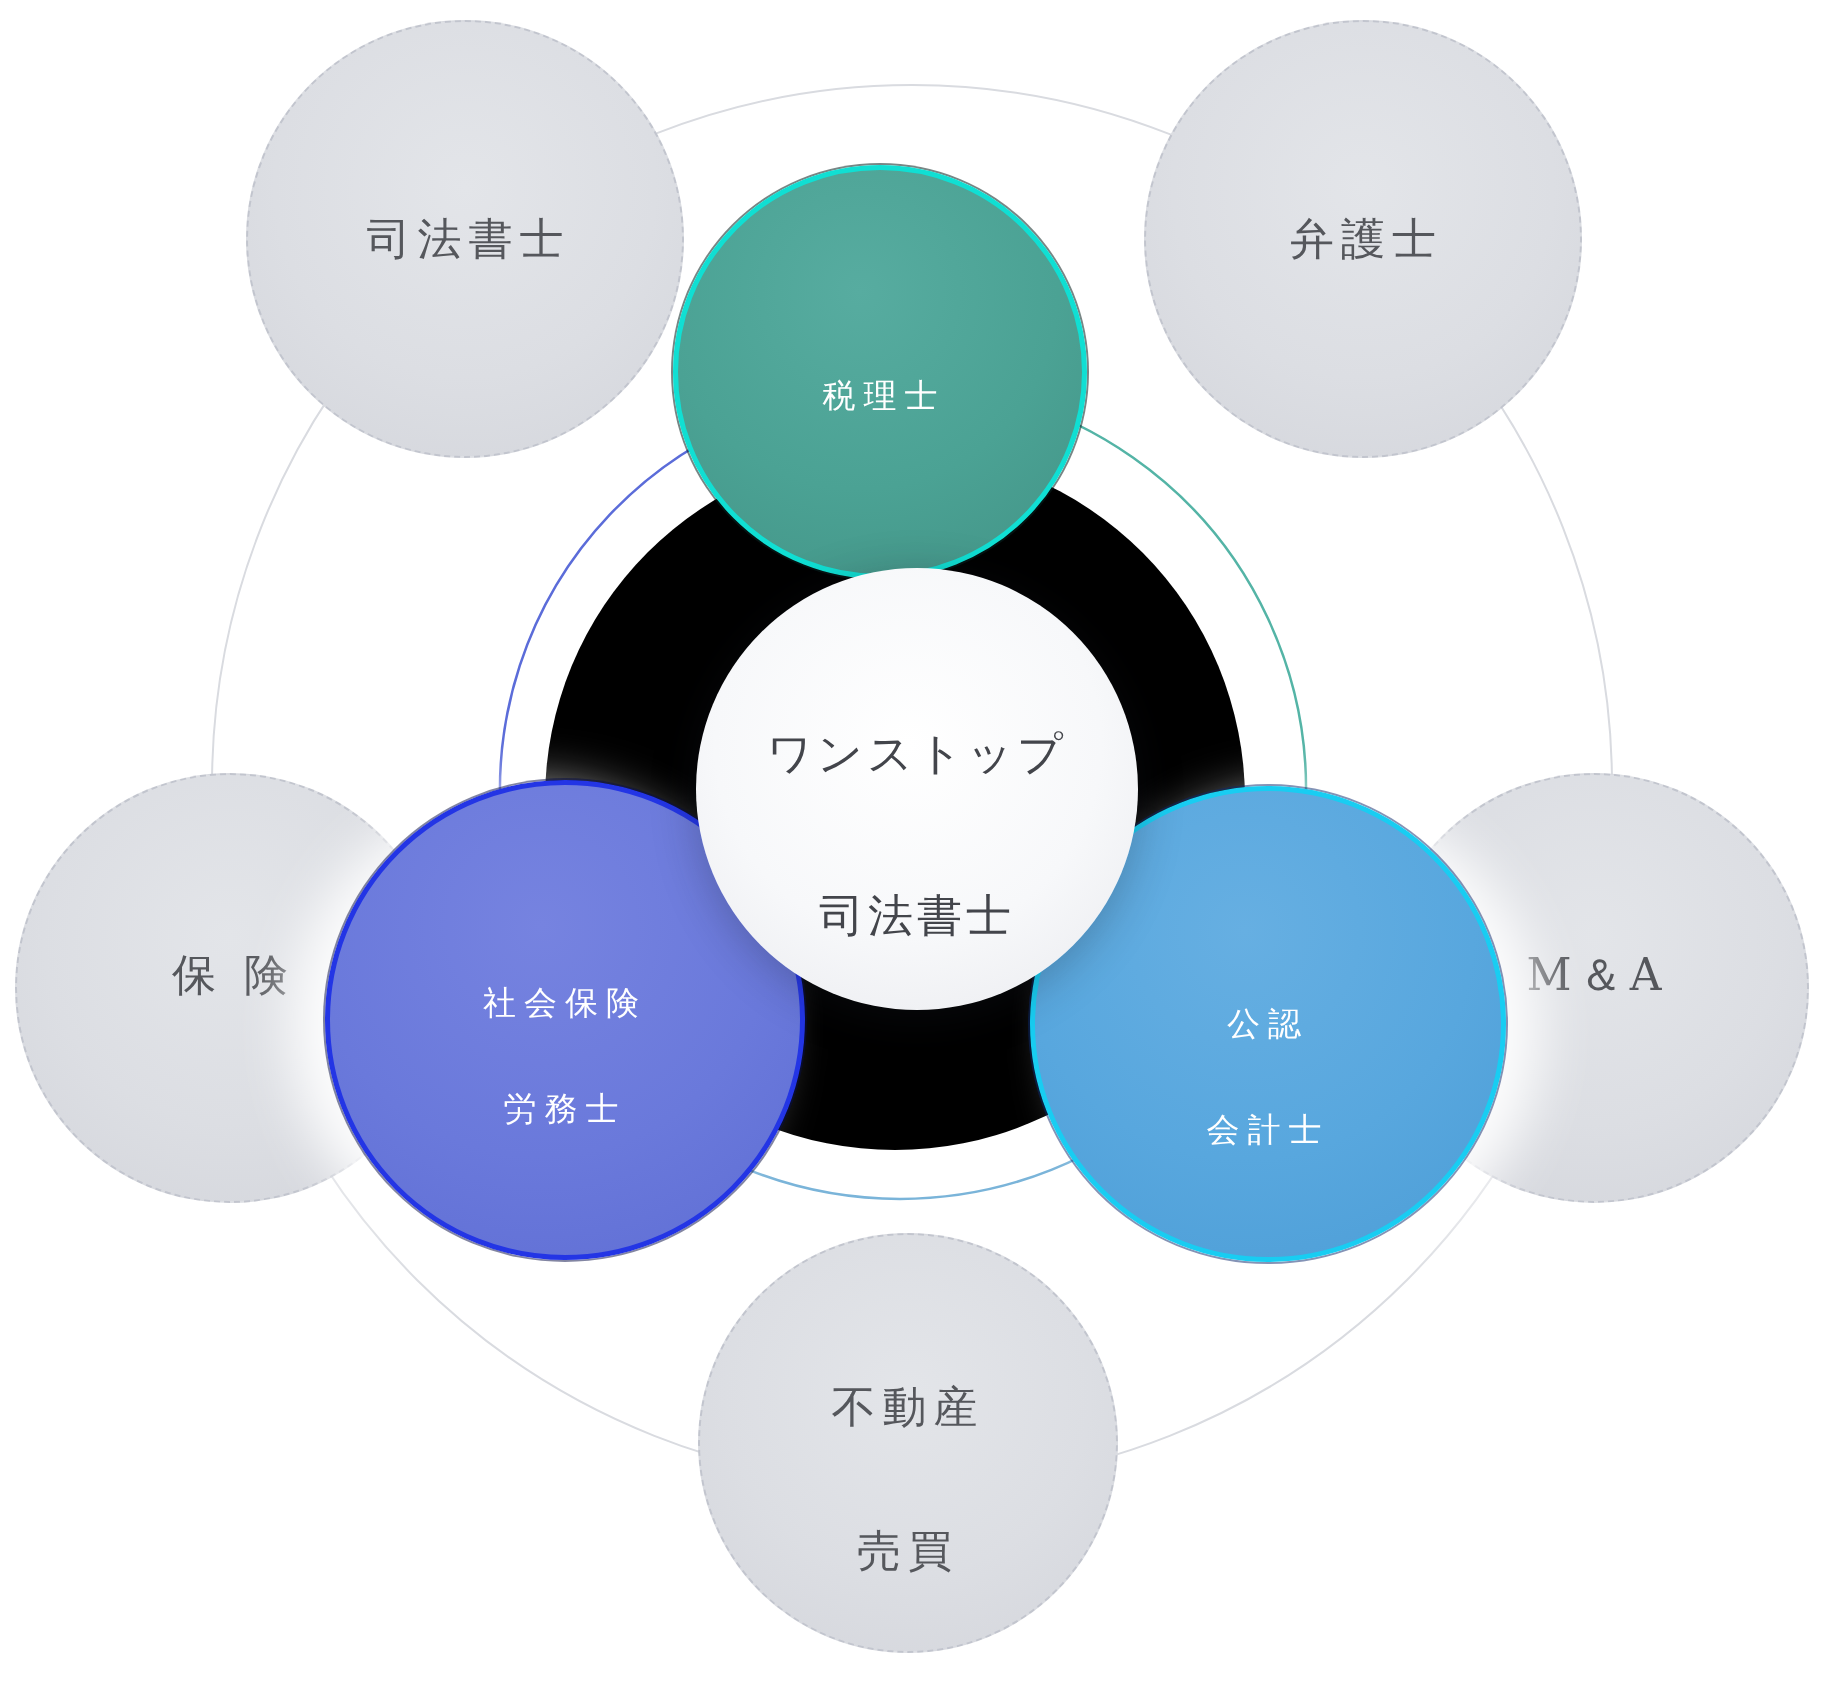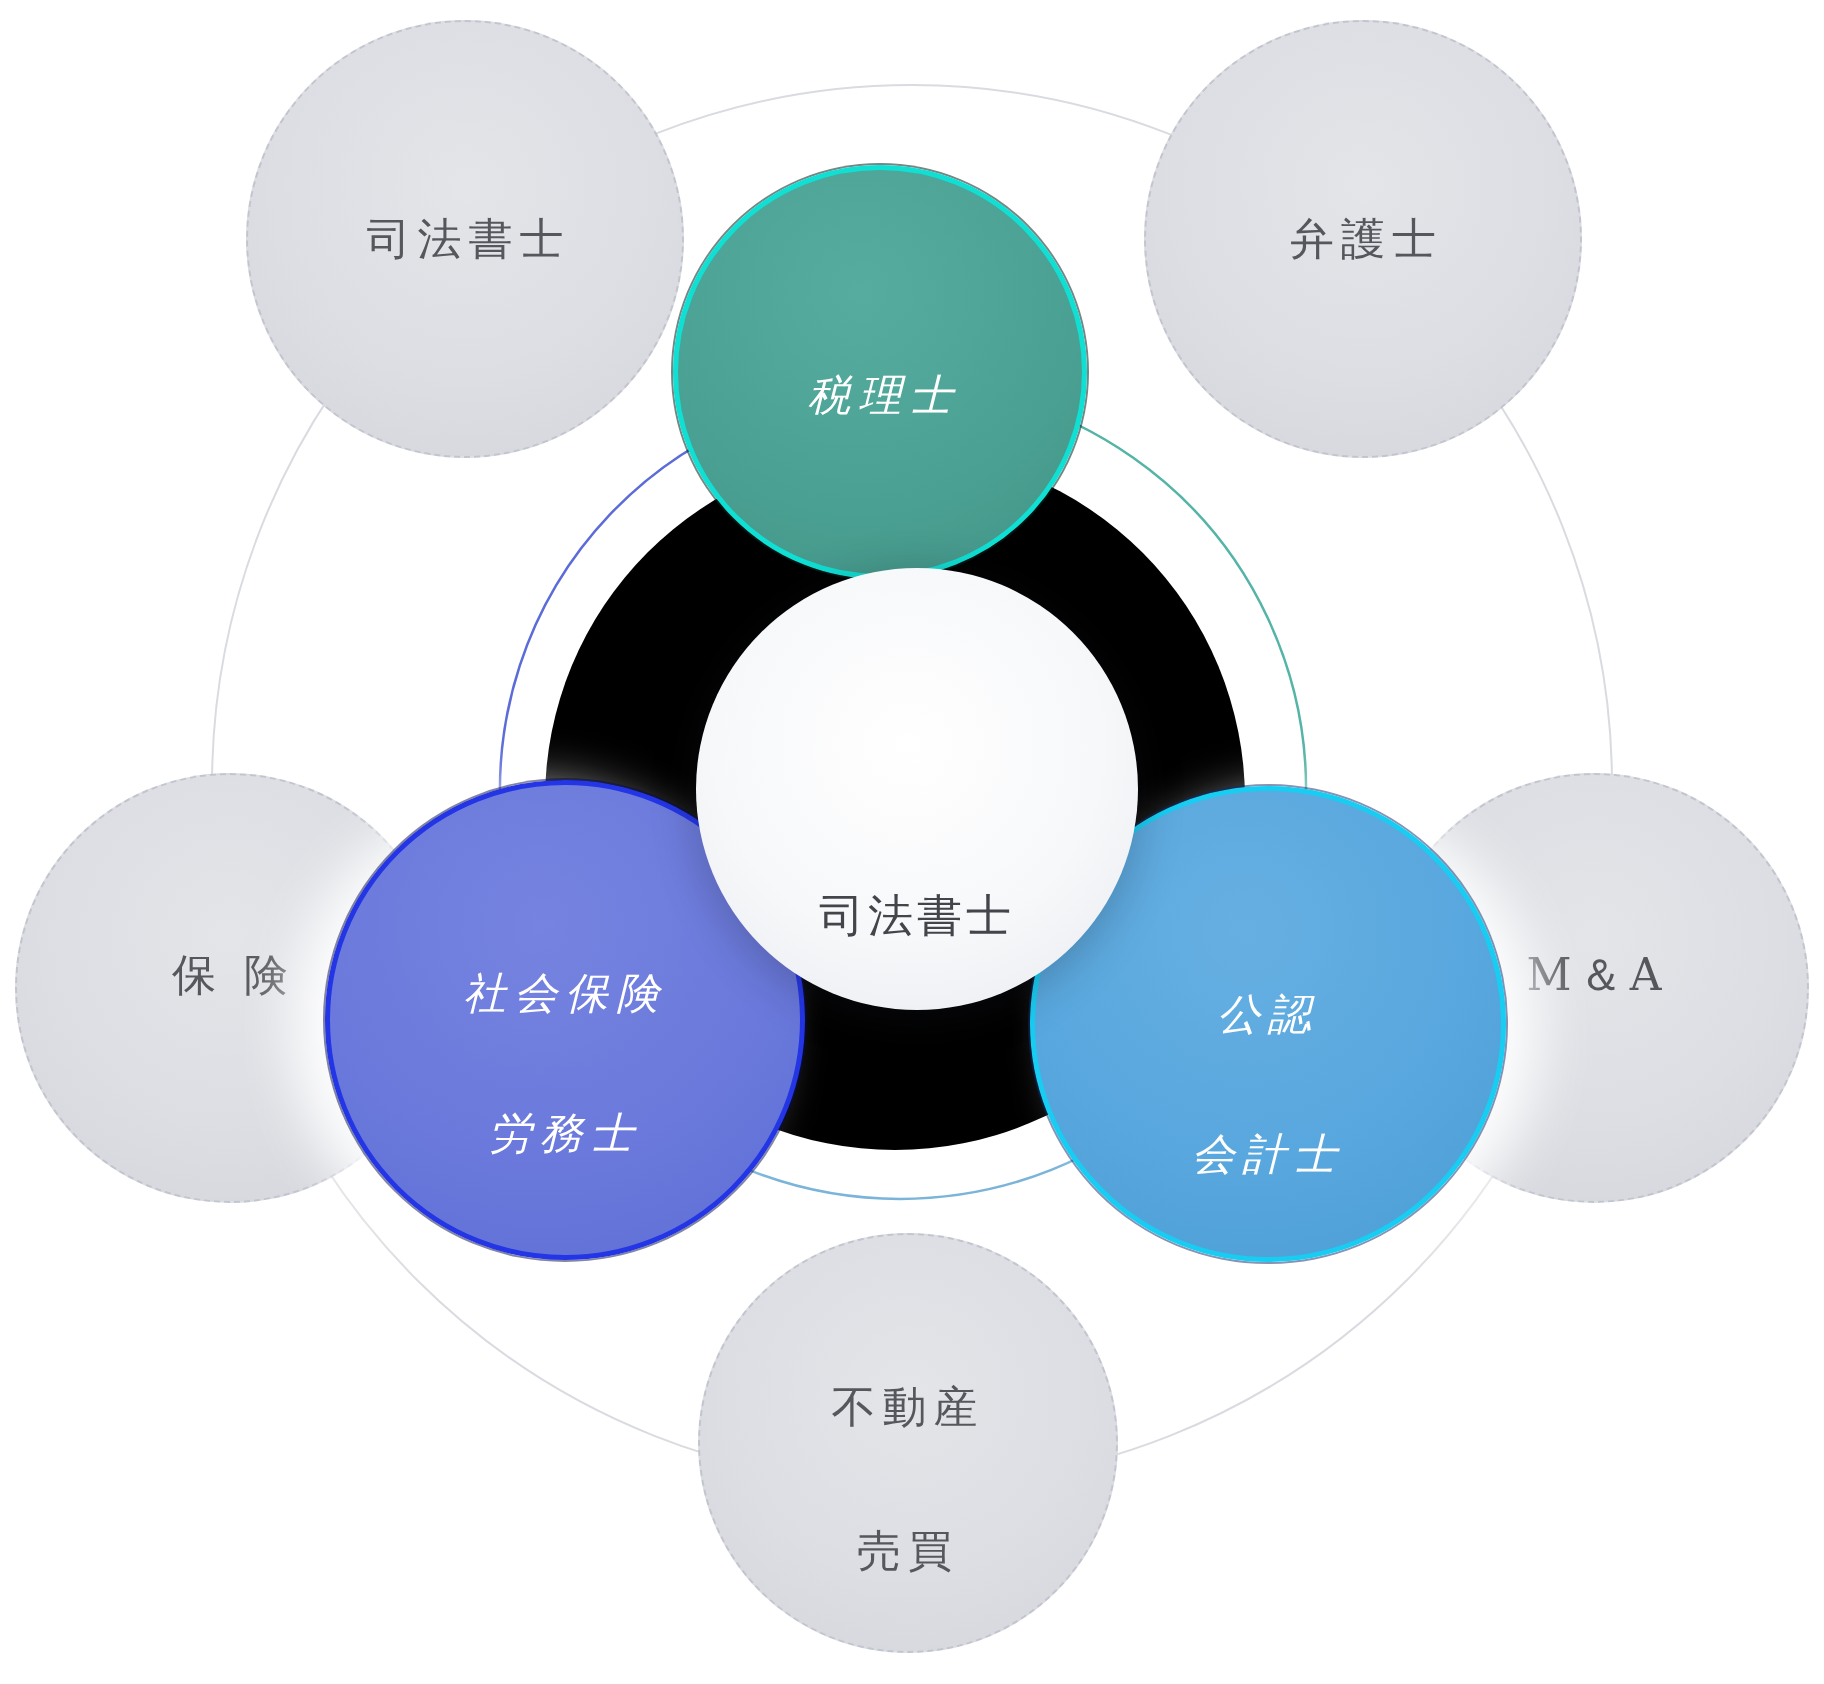--- a/index.html
+++ b/index.html
@@ -49,25 +49,24 @@
     justify-content:center;
   }
   
   .lightblue{
     background:radial-gradient(circle at 45% 30%, #66afe2 0%, #58a7de 55%, #4c9dd6 100%);
     border:5px solid #18cdf2;
     box-shadow:0 0 0 2px rgba(10,40,110,0.5), 38px 8px 55px -4px rgba(255,255,255,0.95);
   }
   .teal .label,.blue .label,.lightblue .label{
     color:#ffffff;
-    font-size:43px;
+    font-size:33px;
     letter-spacing:8px;
     text-indent:8px;
     line-height:1.62;
-    font-style:italic;
   }
   
   .white{
     background:radial-gradient(circle at 48% 40%, #ffffff 0%, #f7f8fa 55%, #e8e9ed 100%);
     box-shadow:0 8px 45px rgba(30,34,44,0.28);
   }
   .white .label{
     color:#43454b;
     font-size:45px;
     letter-spacing:4px;
@@ -141,18 +140,18 @@
 
   <div class="c lightblue" id="circle-kaikeishi">
     <div class="label">
       <span>公認</span><br>
       <span>会計士</span>
     </div>
   </div>
 
   <div class="c white" id="circle-center">
     <div class="label">
-      <br>
+      <span>ワンストップ</span><br>
       <span>司法書士</span>
     </div>
   </div>
 
 </div>
 
 </body></html>

